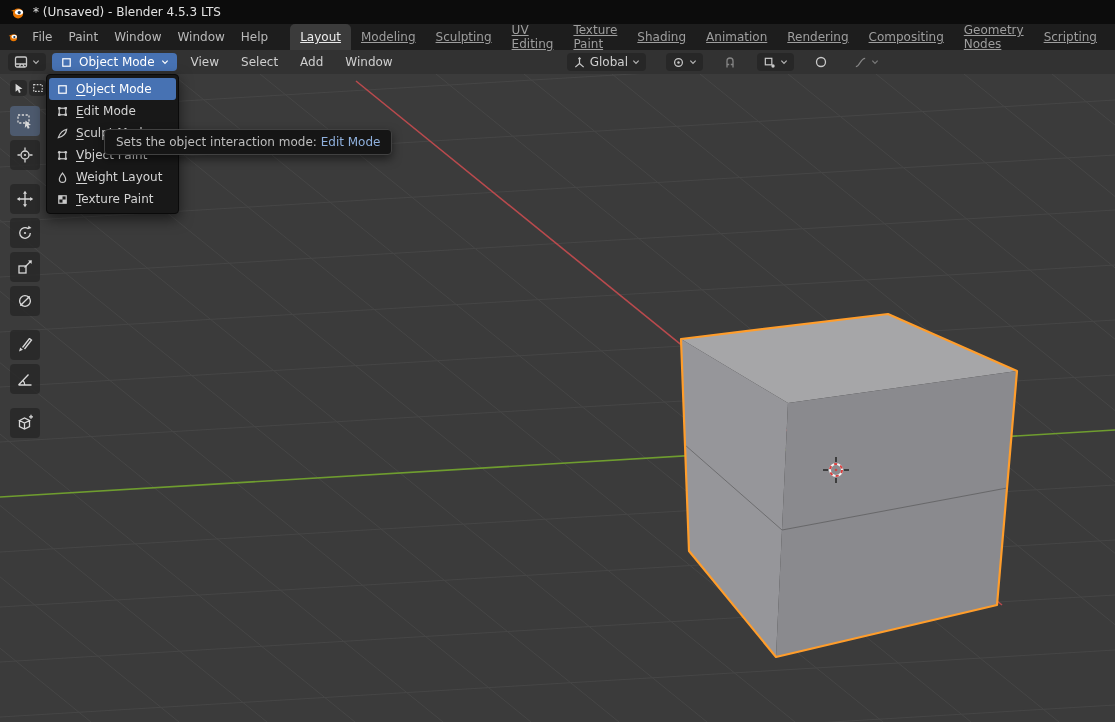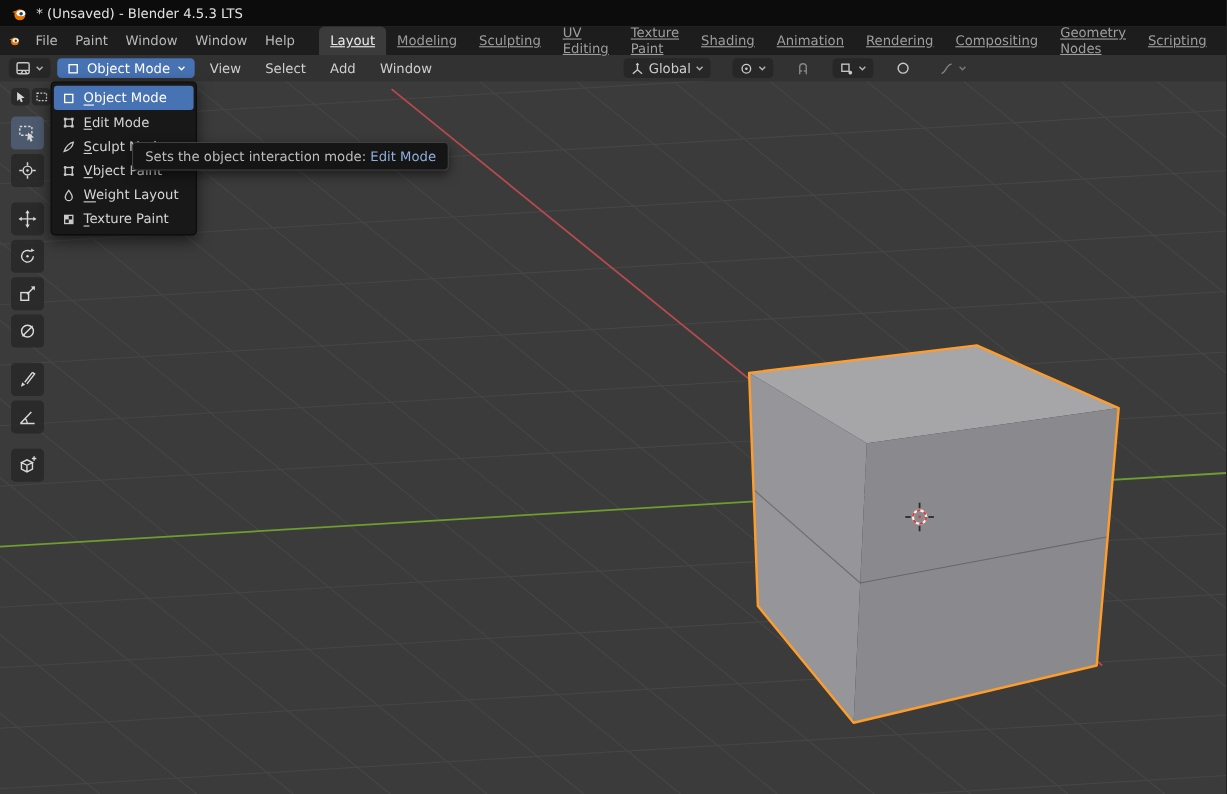--- a/index.html
+++ b/index.html
@@ -54,21 +54,21 @@
   
   .dropdown{position:absolute;left:46px;top:74px;width:131px;background:var(--menu-bg);
             border:1px solid #0a0a0a;border-radius:4px;padding:3px 0;z-index:5;
             box-shadow:0 5px 14px rgba(0,0,0,.55);}
   .dd-item{height:22px;display:flex;align-items:center;gap:7px;padding:0 7px;
            margin:0 2px;border-radius:3px;color:#d4d4d4;white-space:nowrap;}
   .dd-item.selected{background:var(--accent);color:#fff;}
   .dd-item.selected .ico{stroke:#fff;}
   .accel{text-decoration:underline;text-underline-offset:2px;}
   
-  .tooltip{position:absolute;left:120px;top:129px;z-index:6;background:#151515;
+  .tooltip{position:absolute;left:104px;top:129px;z-index:6;background:#151515;
            border:1px solid #414141;border-radius:4px;padding:5px 11px;white-space:nowrap;
            color:#bdbdbd;box-shadow:0 4px 10px rgba(0,0,0,.5);}
   .tooltip .val{color:#8fb0dd;}
 </style>
 </head>
 <body>
 
 <div class="app">
 
   <div class="titlebar">

